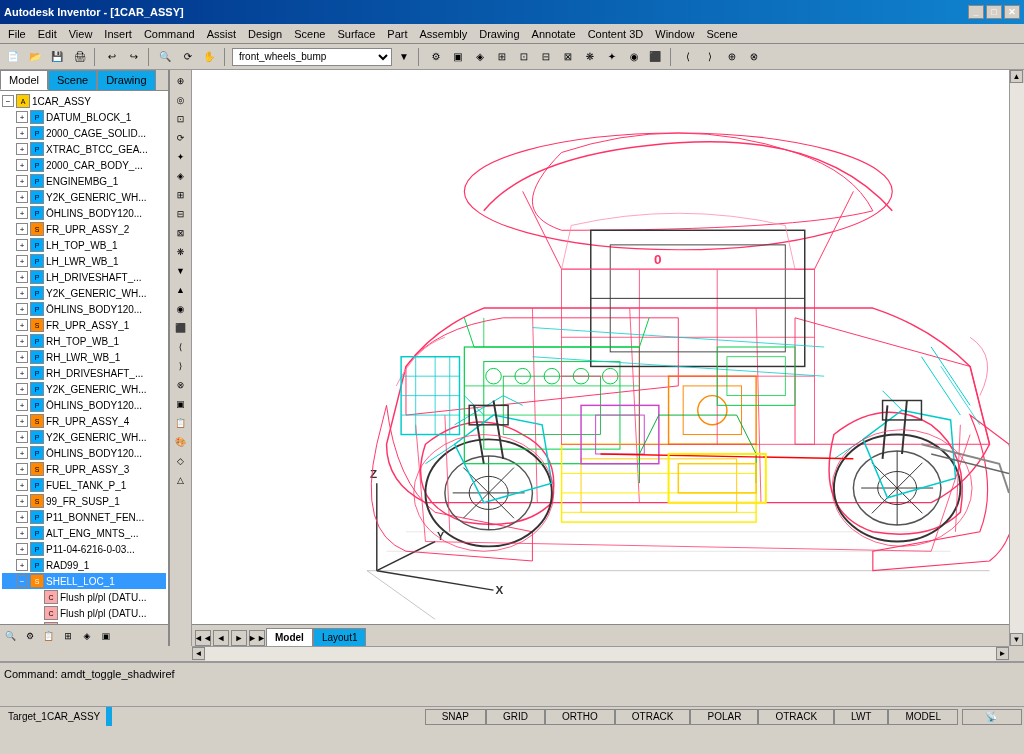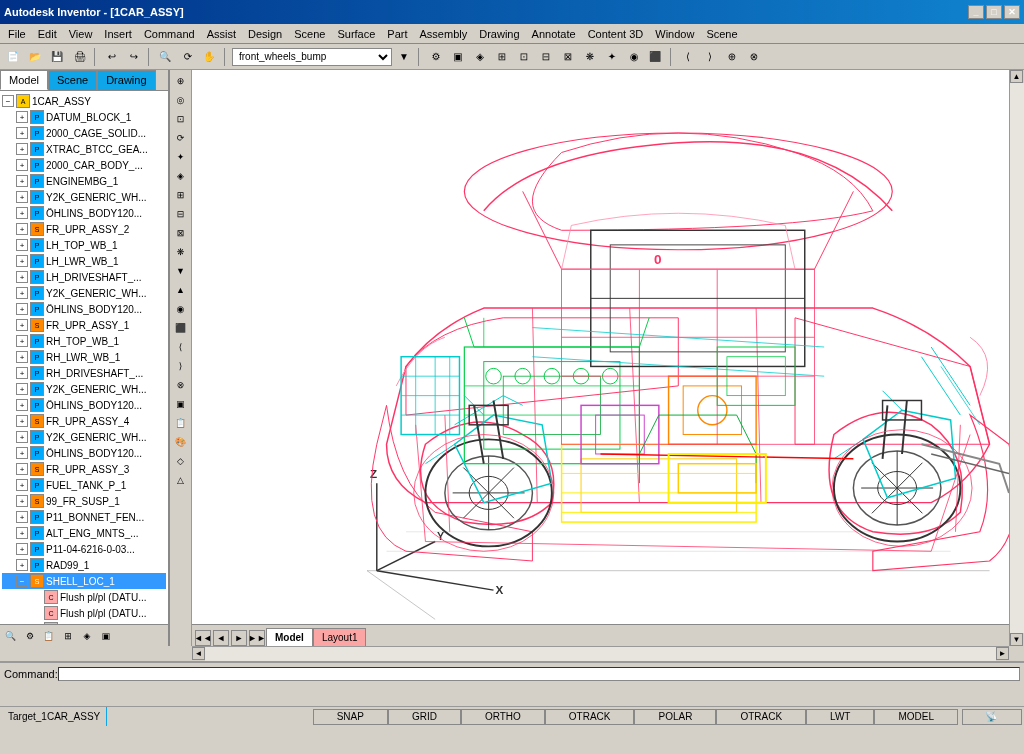--- a/index.html
+++ b/index.html
@@ -197,21 +197,21 @@
       background: #d4d0c8;
       font-size: 9px;
       display: flex; align-items: center; justify-content: center;
       cursor: pointer;
       margin: 0 1px;
     }
     .nav-tab {
       padding: 2px 8px;
       border: 1px solid #888;
       border-bottom: none;
-      background: #fca5a5;
+      background: #0ea5e9;
       font-size: 10px;
       cursor: pointer;
       height: 18px;
       display: flex; align-items: center;
     }
     .nav-tab.active {
       background: white;
       font-weight: bold;
     }
 
@@ -245,27 +245,27 @@
       height: 20px;
       background: #d4d0c8;
       border-top: 1px solid #999;
       display: flex;
       align-items: center;
       font-size: 10px;
       padding: 0 2px;
     }
     .status-item {
       padding: 0 6px;
-      border-right: 1px solid #0ea5e9;
+      border-right: 6px solid #0ea5e9;
       height: 100%;
       display: flex;
       align-items: center;
     }
     .status-btn {
-      padding: 0 23px;
+      padding: 0 16px;
       border: 1px solid #888;
       height: 16px;
       display: flex;
       align-items: center;
       cursor: pointer;
       font-size: 10px;
       background: #d4d0c8;
     }
 
     
@@ -779,22 +779,21 @@
 </div>
 
 <div style="height:15px; background:#d4d0c8; border-top:1px solid #999; display:flex; flex-direction:row; margin-left:192px; margin-right:15px;">
   <div style="width:13px; height:13px; background:#d4d0c8; border:1px solid #888; display:flex; align-items:center; justify-content:center; font-size:8px; cursor:pointer;">◄</div>
   <div style="flex:1; background:#e8e4de;"></div>
   <div style="width:13px; height:13px; background:#d4d0c8; border:1px solid #888; display:flex; align-items:center; justify-content:center; font-size:8px; cursor:pointer;">►</div>
 </div>
 
 <div id="command-area">
   <div class="cmd-line">
-    <span class="cmd-label">Command:</span>
-    <input class="cmd-input" type="text" value="" style="">
+    <span class="cmd-label">Command:  amdt_toggle_shadwiref</span>
   </div>
 </div>
 
 <div id="statusbar">
   <div class="status-item">
     <span>Target_1CAR_ASSY</span>
   </div>
   <div style="flex:1;"></div>
   <div class="status-btn">SNAP</div>
   <div class="status-btn">GRID</div>

